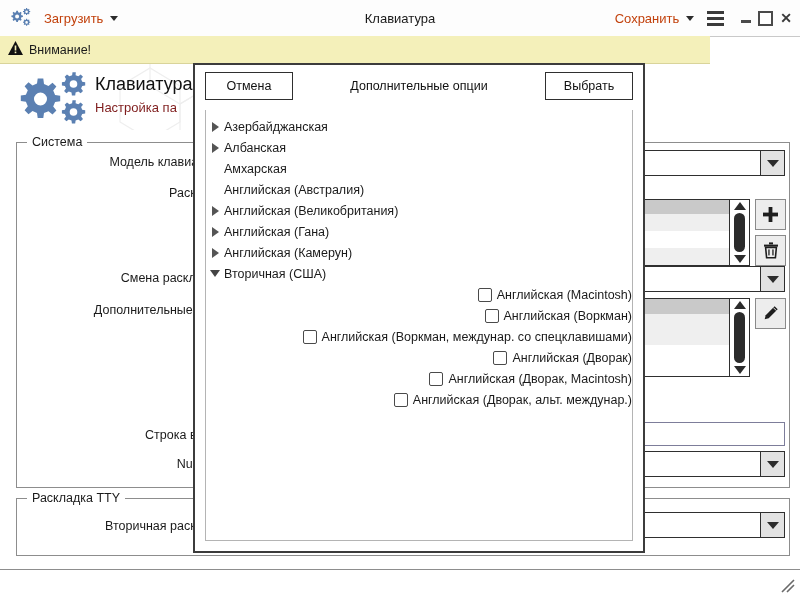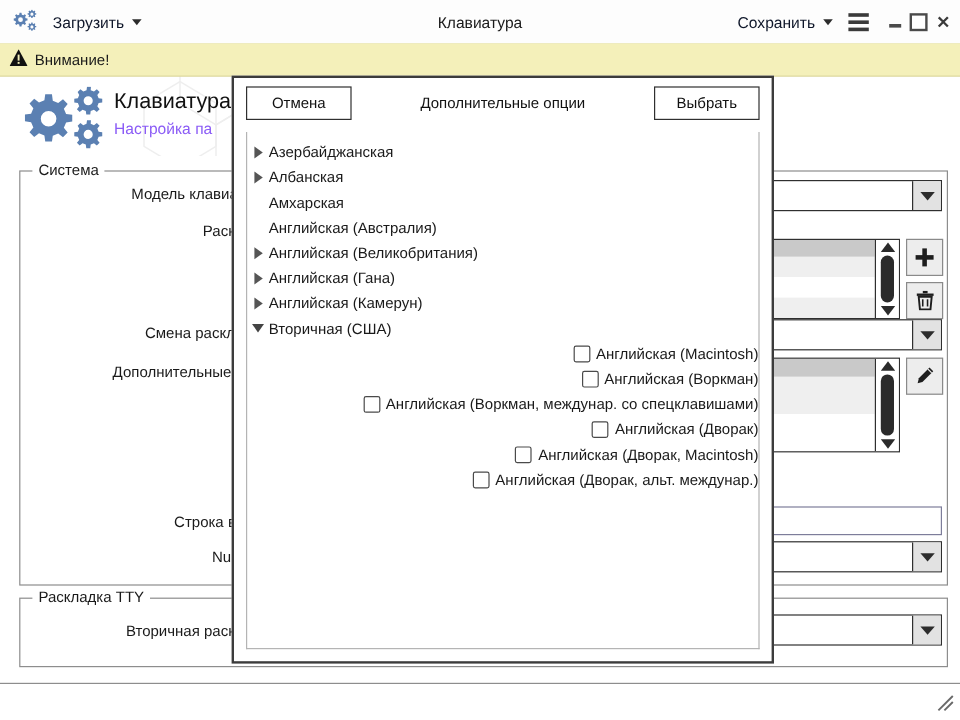--- a/index.html
+++ b/index.html
@@ -16,56 +16,56 @@
   
   .titlebar {
     position: absolute; left: 0; top: 0; width: 800px; height: 36px;
     background: #fdfdfd;
     border-bottom: 1px solid #c9c9c9;
     display: flex; align-items: center;
   }
   .tb-appicon { width: 44px; display: flex; align-items: center; justify-content: center; }
   .tb-menu {
     display: flex; align-items: center; gap: 7px;
-    font-size: 13px; color: #0f172a; cursor: default;
+    font-size: 13px; color: #c2410c; cursor: default;
   }
   .caret { width: 0; height: 0; border-left: 4px solid transparent;
            border-right: 4px solid transparent; border-top: 5px solid #2c2c2c; }
   .tb-title {
     position: absolute; left: 0; right: 0; text-align: center;
     font-size: 13px; color: #1a1a1a; pointer-events: none;
   }
   .tb-right {
     position: absolute; right: 8px; top: 0; height: 36px;
     display: flex; align-items: center; gap: 13px;
   }
   .hamburger { width: 17px; display: flex; flex-direction: column; gap: 3px; cursor: pointer; }
   .hamburger i { display:block; height: 3px; background: #3a3a3a; border-radius: 0; }
   .wincontrols { display: flex; align-items: center; gap: 7px; margin-left: 4px; }
   .wc-min { width: 10px; height: 3px; background: #4a4a4a; margin-top: 7px; }
   .wc-max { width: 11px; height: 11px; border: 2px solid #4a4a4a; background: #fff; }
   .wc-close { font-size: 14px; color: #3a3a3a; line-height: 1; font-weight: bold; }
 
   
   .warnbar {
-    position: absolute; left: 0; top: 36px; width: 800px; height: 28px;
+    position: absolute; left: 0; top: 36px; width: 710px; height: 28px;
     background: #f4f0ba; border-bottom: 1px solid #d9d49a;
     display: flex; align-items: center; gap: 6px; padding-left: 8px;
     box-sizing: border-box;
   }
   .warn-text { font-size: 12.5px; color: #1a1a1a; }
 
   
   .page { position: absolute; left: 0; top: 64px; width: 800px; height: 536px; background: #ffffff; }
 
   .hdr { position: absolute; left: 0; top: 0; width: 800px; height: 66px; overflow: hidden; }
   .hdr-hex { position: absolute; left: 110px; top: -34px; opacity: 0.13; }
   .hdr-icon { position: absolute; left: 18px; top: 8px; }
   .hdr-title { position: absolute; left: 95px; top: 10px; font-size: 18px; color: #111; }
-  .hdr-sub { position: absolute; left: 95px; top: 36px; font-size: 13px; color: #8b5cf6; }
+  .hdr-sub { position: absolute; left: 95px; top: 36px; font-size: 13px; color: #7f1d1d; }
 
   
   .group { position: absolute; border: 1px solid #8d8d8d; }
   .group > .legend {
     position: absolute; top: -8px; left: 10px; background: #ffffff;
     padding: 0 5px; font-size: 12.5px; color: #1a1a1a;
   }
   .flabel {
     position: absolute; text-align: right; font-size: 12.5px; color: #1a1a1a;
     white-space: nowrap;

